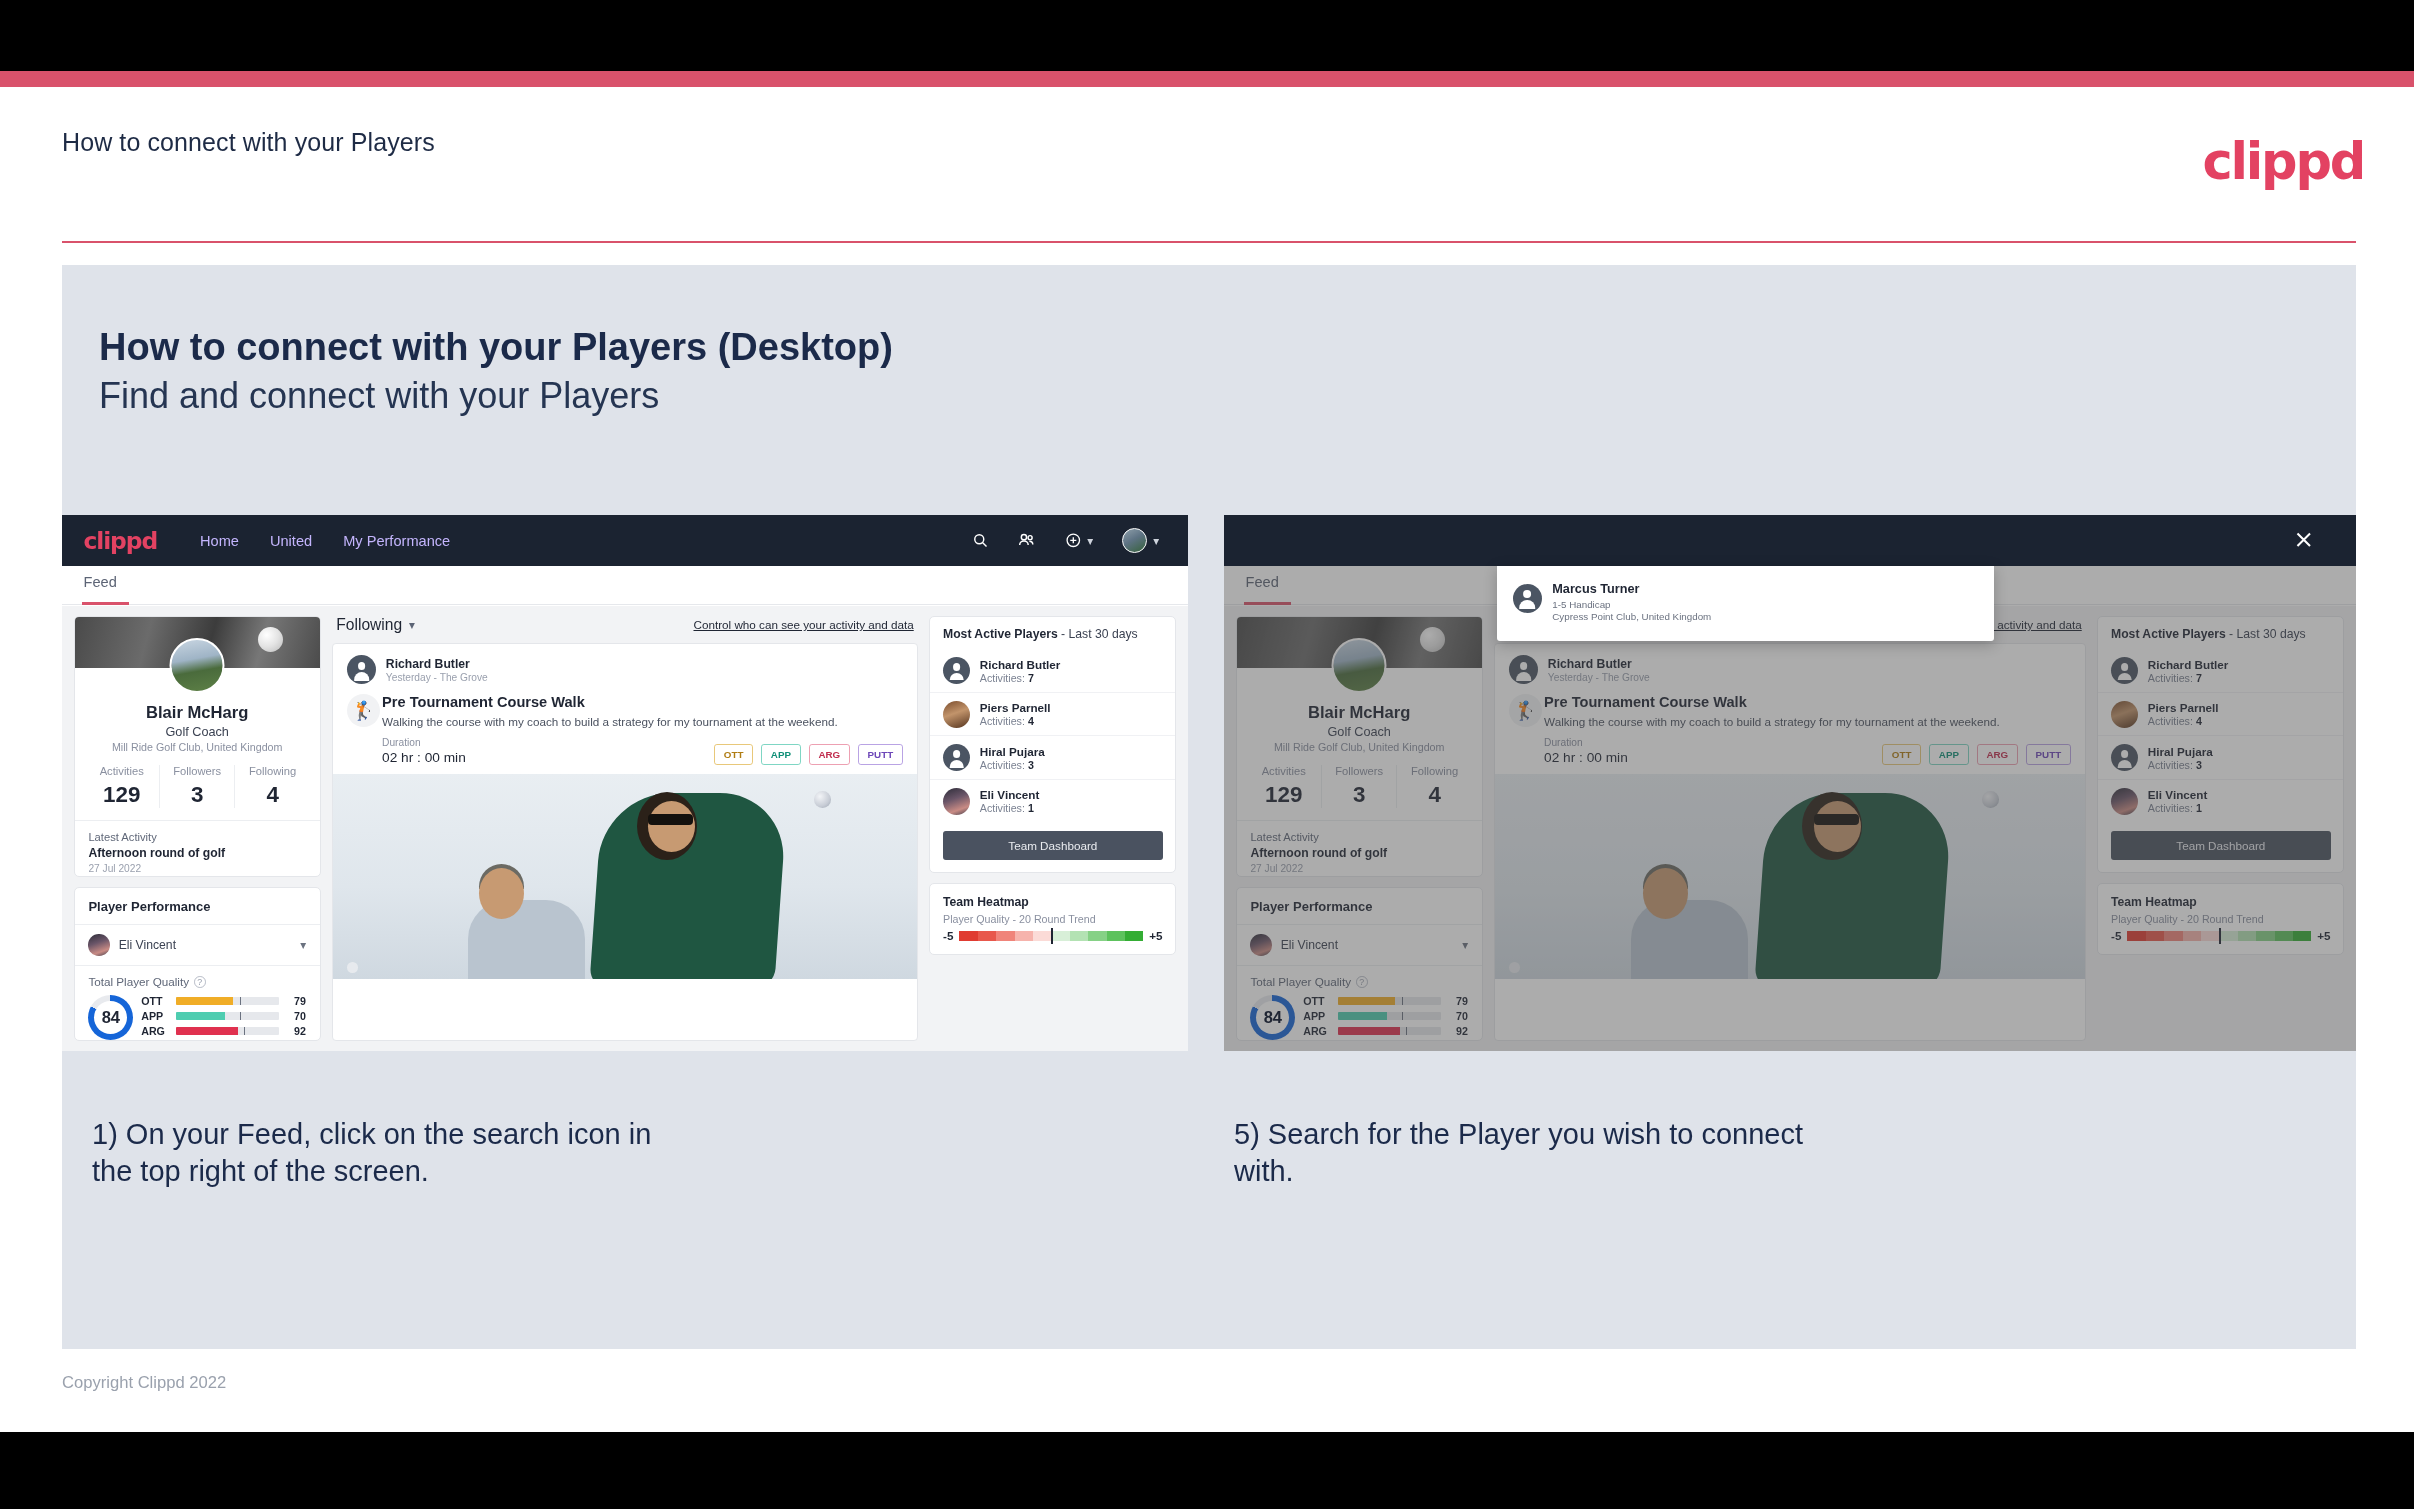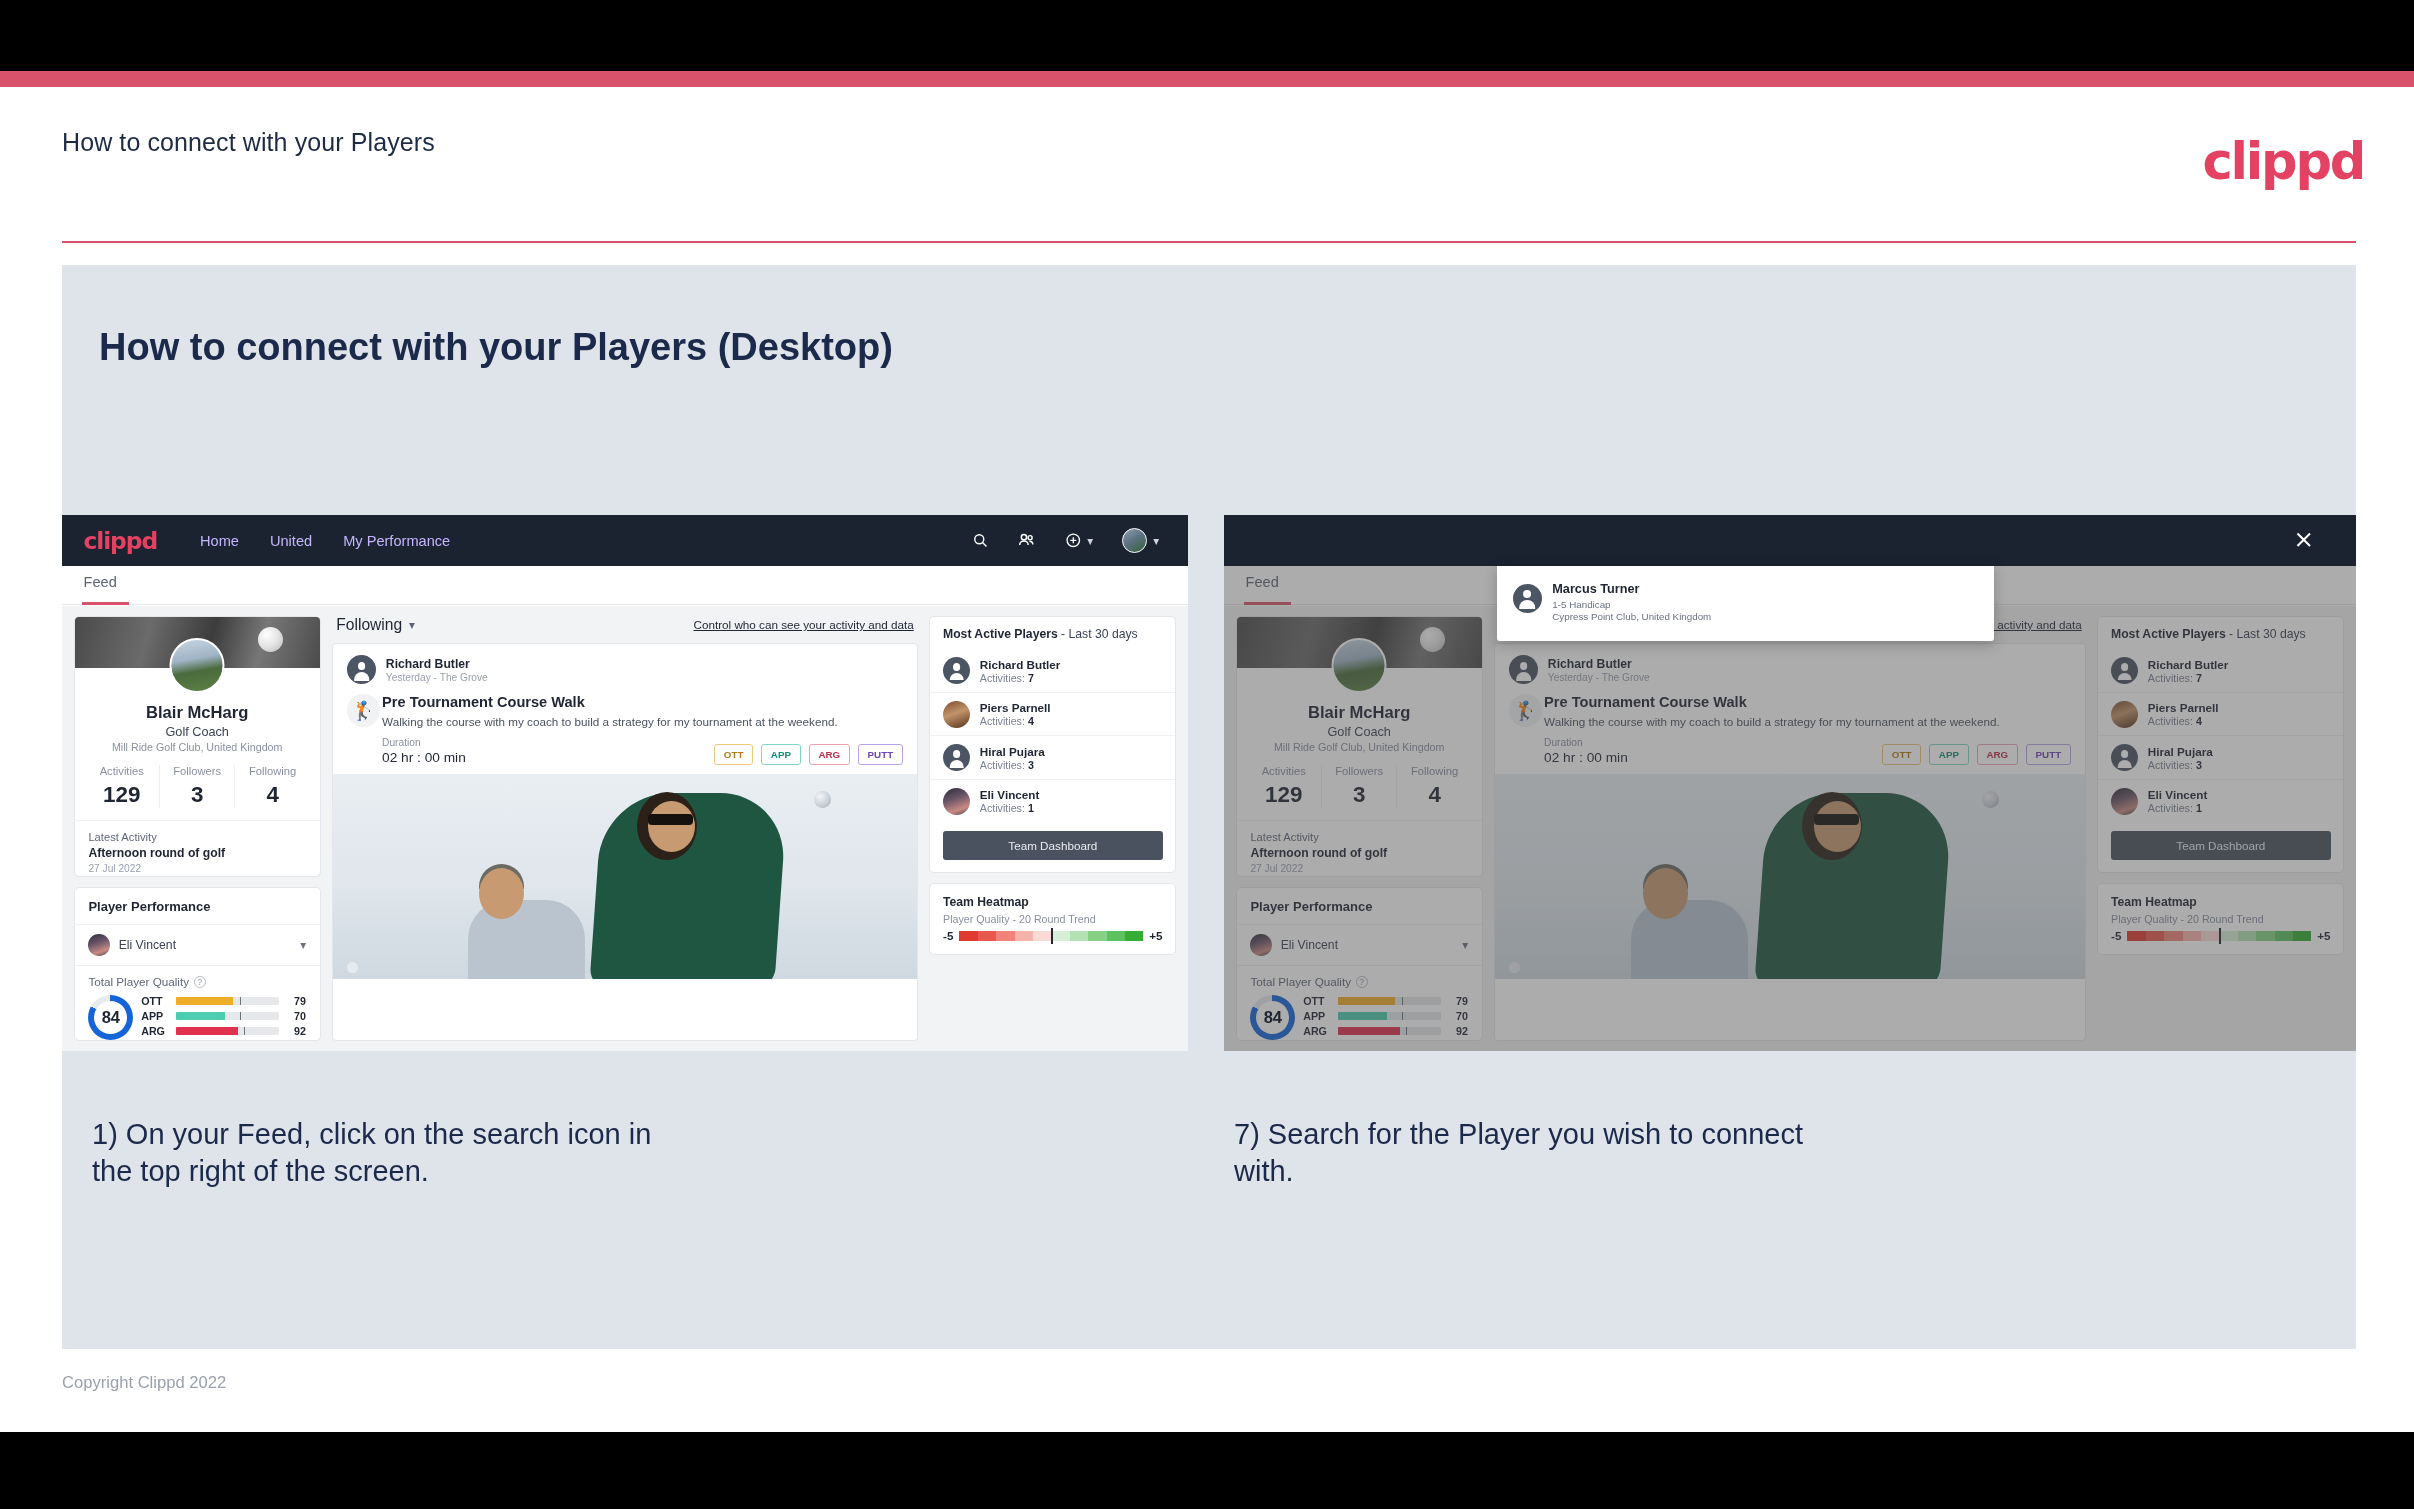--- a/index.html
+++ b/index.html
@@ -245,20 +245,21 @@
   <div class="bar-black-bot"></div>
 
   <div class="page"></div>
 
   <div class="hdr-title">How to connect with your Players</div>
   <div class="hdr-logo">clippd</div>
   <div class="hdr-rule"></div>
 
   <div class="body-panel"></div>
   <div class="big-title">How to connect with your Players (Desktop)</div>
+  <div class="sub-title">Find and connect with your Players</div>
 
   <div class="shot shot-a">
 
     <div class="appnav">
       <div class="logo">clippd</div>
       <div class="navlink first">Home</div>
       <div class="navlink">United</div>
       <div class="navlink">My Performance</div>
       <div class="spacer"></div>
       <div class="ic">
@@ -709,17 +710,17 @@
         <span class="res-txt">
           <span class="res-nm" style="display: block;">Marcus Turner</span>
           <span class="res-hc" style="display: block;">1-5 Handicap</span>
           <span class="res-club" style="display: block;">Cypress Point Club, United Kingdom</span>
         </span>
       </div>
     </div>
   </div>
 
   <div class="caption cap-1">1) On your Feed, click on the search icon in the top right of the screen.</div>
-  <div class="caption cap-2">7) Search for the Player you wish to connect with.</div>
+  <div class="caption cap-2">5) Search for the Player you wish to connect with.</div>
 
   <div class="copyright">Copyright Clippd 2022</div>
 </div>
 
 
 </body></html>

